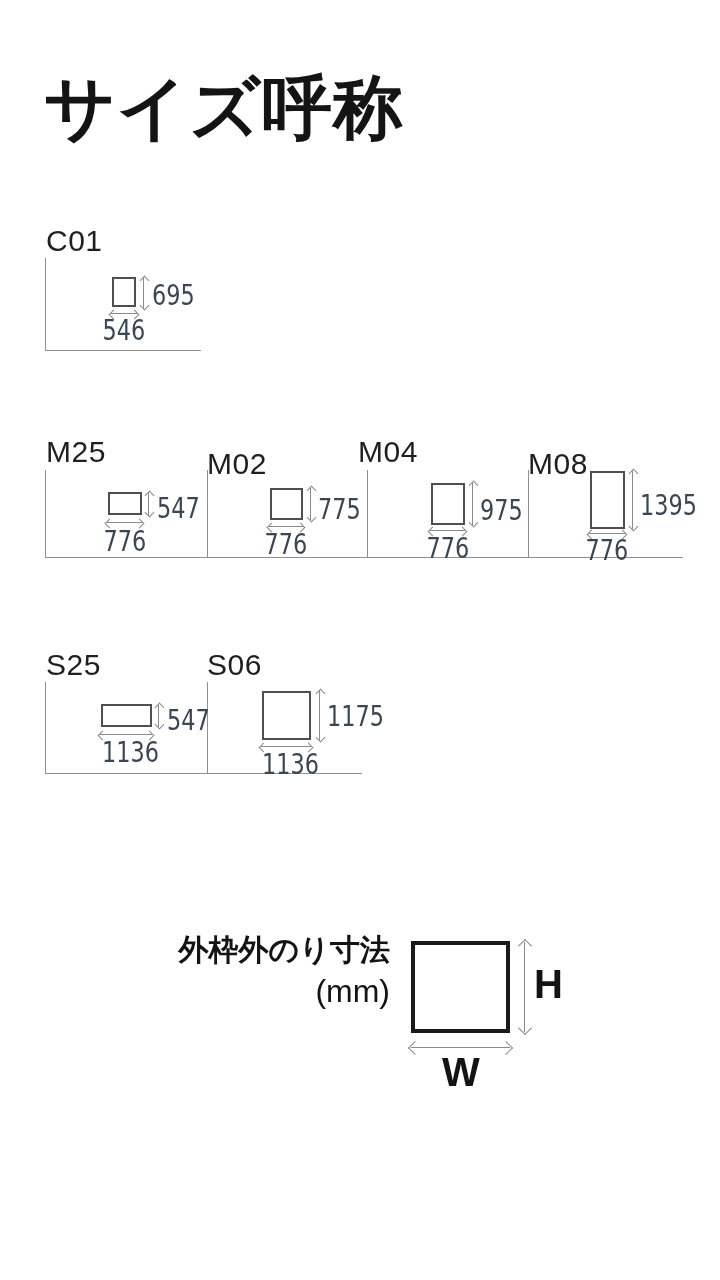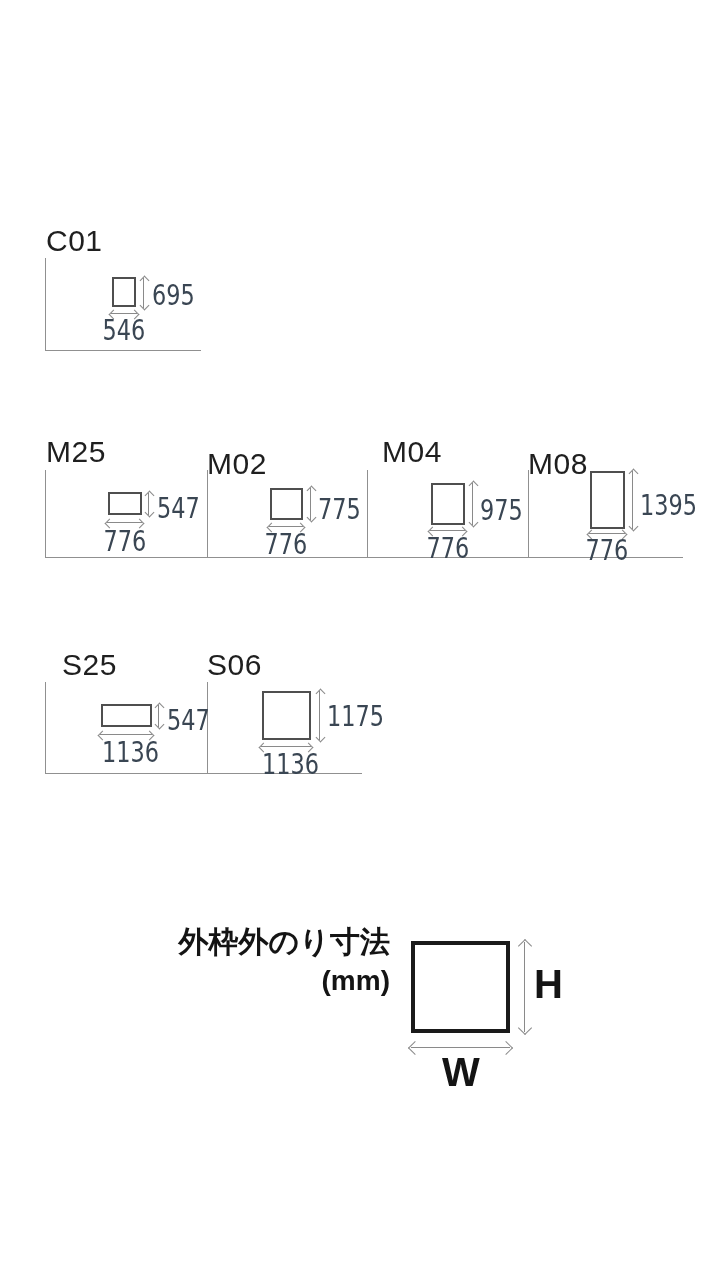--- a/index.html
+++ b/index.html
@@ -41,32 +41,33 @@
   .av{ position:absolute; width:0; border-left:1.4px solid var(--arrow,#8a8a8a); }
   .av::before,.av::after{ content:""; position:absolute; width:6px; height:6px; left:-3.5px; }
   .av::before{ top:-1px; border-top:1.4px solid var(--arrow,#8a8a8a); border-left:1.4px solid var(--arrow,#8a8a8a); transform:rotate(45deg); }
   .av::after{ bottom:-1px; border-bottom:1.4px solid var(--arrow,#8a8a8a); border-left:1.4px solid var(--arrow,#8a8a8a); transform:rotate(-45deg); }
   .big.ah::before,.big.ah::after{ width:9px; height:9px; top:-5px; }
   .big.av::before,.big.av::after{ width:9px; height:9px; left:-5px; }
   .legend-text{
     position:absolute; left:150px; top:924px; width:240px; text-align:right;
     color:var(--title_text,#0f0f0f); line-height:1.2;
   }
-  .legend-text .l1{ font-size:30px; font-weight:600; white-space:nowrap; }
-  .legend-text .l2{ font-size:28px; font-weight:700; margin-top:4px; }
+  .legend-text .l1{ font-size:30px; font-weight:600; white-space:nowrap;margin-top:8px; }
+  .legend-text .l2{ font-size:32px; font-weight:400; margin-top:4px; }
   .hw{
     position:absolute; font-size:40px; font-weight:700; line-height:1;
     color:var(--title_text,#0f0f0f);
   }
 </style>
 </head>
 <body>
 
 <div id="page">
 
+  <div class="title">サイズ呼称</div>
 
   <div class="code" style="left:46px;top:226px">C01</div>
   <div class="vline" style="left:45px;top:258px;height:93px"></div>
   <div class="bline" style="left:45px;top:350px;width:156px"></div>
   <div class="szrect" style="left:112px;top:277px;width:24px;height:30px"></div>
   <div class="av" style="left:143px;top:278px;height:30px"></div>
   <div class="dim" style="left:152px;top:282px">695</div>
   <div class="ah" style="left:111px;top:313px;width:26px"></div>
   <div class="dim dimw" style="left:94px;top:317px;width:60px">546</div>
 
@@ -83,39 +84,39 @@
   <div class="ah" style="left:107px;top:522px;width:35px"></div>
   <div class="dim dimw" style="left:95px;top:528px;width:60px">776</div>
 
   <div class="code" style="left:207px;top:449px">M02</div>
   <div class="szrect" style="left:270px;top:488px;width:33px;height:32px"></div>
   <div class="av" style="left:310px;top:488px;height:32px"></div>
   <div class="dim" style="left:318px;top:496px">775</div>
   <div class="ah" style="left:269px;top:526px;width:34px"></div>
   <div class="dim dimw" style="left:256px;top:531px;width:60px">776</div>
 
-  <div class="code" style="left:382px;top:437px">M04</div>
+  <div class="code" style="left:358px;top:437px">M04</div>
   <div class="szrect" style="left:431px;top:483px;width:34px;height:42px"></div>
   <div class="av" style="left:472px;top:483px;height:42px"></div>
   <div class="dim" style="left:480px;top:497px">975</div>
   <div class="ah" style="left:430px;top:530px;width:35px"></div>
   <div class="dim dimw" style="left:418px;top:535px;width:60px">776</div>
 
   <div class="code" style="left:528px;top:449px">M08</div>
   <div class="szrect" style="left:590px;top:471px;width:35px;height:58px"></div>
   <div class="av" style="left:632px;top:471px;height:58px"></div>
   <div class="dim" style="left:640px;top:492px">1395</div>
   <div class="ah" style="left:589px;top:533px;width:36px"></div>
   <div class="dim dimw" style="left:577px;top:537px;width:60px">776</div>
 
   <div class="vline" style="left:45px;top:682px;height:92px"></div>
   <div class="vline" style="left:207px;top:682px;height:92px"></div>
   <div class="bline" style="left:45px;top:773px;width:317px"></div>
 
-  <div class="code" style="left:62px;top:650px">S25</div>
+  <div class="code" style="left:46px;top:650px">S25</div>
   <div class="szrect" style="left:101px;top:704px;width:51px;height:23px"></div>
   <div class="av" style="left:158px;top:705px;height:22px"></div>
   <div class="dim" style="left:167px;top:707px">547</div>
   <div class="ah" style="left:100px;top:734px;width:52px"></div>
   <div class="dim dimw" style="left:96px;top:739px;width:60px">1136</div>
 
   <div class="code" style="left:207px;top:650px">S06</div>
   <div class="szrect" style="left:262px;top:691px;width:49px;height:49px"></div>
   <div class="av" style="left:319px;top:691px;height:49px"></div>
   <div class="dim" style="left:327px;top:703px">1175</div>

